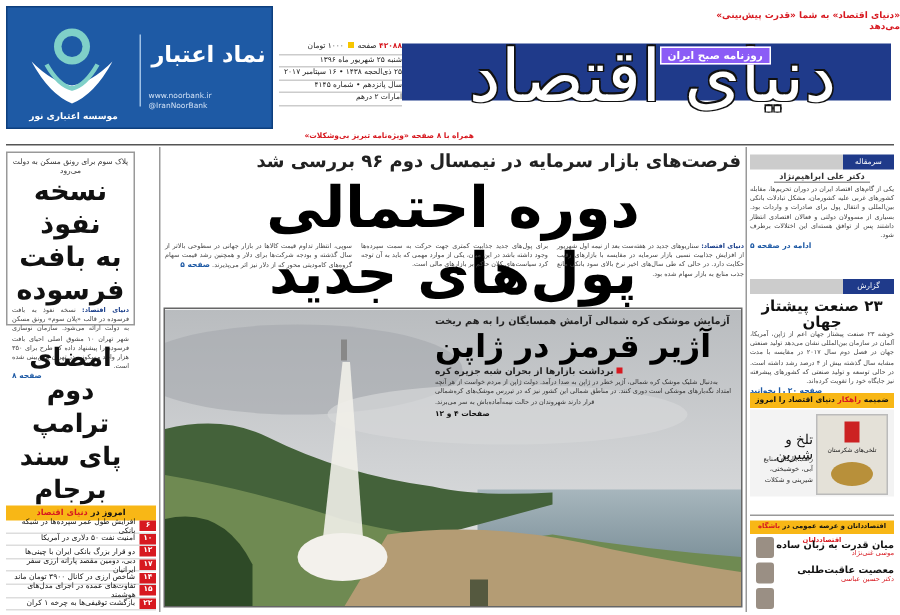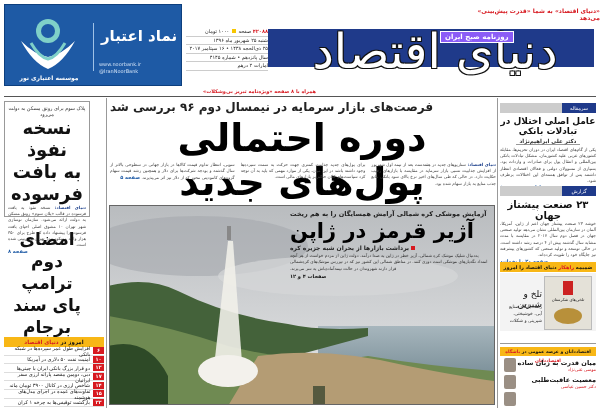--- a/index.html
+++ b/index.html
@@ -31,21 +31,21 @@
 .headl{font-weight:bold;color:#111;line-height:22px}
 .body{font-size:4.3px;line-height:6.2px;color:#444;text-align:justify;direction:rtl}
 .body b{color:#1b3f8b}
 .more{font-size:5px;color:#1e5aa5;font-weight:bold;text-align:left}
 #today-box{left:4px;top:337px;width:100px;height:72px;background:#fff}
 #today-title{height:10px;background:#f8b716;font-size:5.5px;text-align:center;line-height:10px;font-weight:bold}
 #today-title span{color:#d71920}
 .today-row{display:flex;align-items:center;height:8.6px;border-bottom:1px solid #ddd;font-size:5px;direction:rtl}
 .today-row .pg{width:11px;height:7px;background:#d71920;color:#fff;font-size:5px;text-align:center;line-height:7px;margin-left:3px;font-weight:bold}
 
-#kicker{left:110px;top:100px;width:384px;text-align:left;font-size:12px;font-weight:bold;color:#222}
+#kicker{left:110px;top:100px;width:384px;text-align:right;font-size:12px;font-weight:bold;color:#222}
 #lead{left:108px;top:116px;width:388px;text-align:center;font-size:38px;font-weight:bold;letter-spacing:-1px;color:#000;line-height:44px}
 #lead-cols{left:110px;top:162px;width:386px;height:40px;display:flex;gap:6px}
 #lead-cols .body{flex:1}
 #photo{left:109px;top:205px;width:386px;height:200px;overflow:hidden;border:1px solid #666}
 #photo-text{left:290px;top:210px;width:200px;text-align:left}
 #photo-kick{font-size:6.5px;font-weight:bold;color:#222}
 #photo-head{font-size:21px;font-weight:bold;color:#000;line-height:26px}
 #photo-sub{font-size:6px;font-weight:bold;color:#222}
 #photo-sub:before{content:"";display:inline-block;width:4px;height:4px;background:#d71920;margin-left:2px}
 #photo-body{font-size:4.3px;line-height:6.3px;color:#333;margin-top:2px}
@@ -198,21 +198,20 @@
   <div id="photo-sub">برداشت بازارها از بحران شبه جزیره کره</div>
   <div id="photo-body">به‌دنبال شلیک موشک کره شمالی، آژیر خطر در ژاپن به صدا درآمد. دولت ژاپن از مردم خواست از هر آنچه امتداد نگه‌بارهای موشکی است دوری کنند. در مناطق شمالی این کشور نیز که در تیررس موشک‌های کره‌شمالی قرار دارند شهروندان در حالت نیمه‌آماده‌باش به سر می‌برند.</div>
   <div id="photo-pages">صفحات ۴ و ۱۲</div>
 </div>
 
 <div class="abs rcol" style="top:103px">
   <div class="sect">
       <span class="tag">سرمقاله</span>
       <span class="bar"></span>
     </div>
-  <div class="rhead">عامل اصلی اختلال در تبادلات بانکی</div>
   <div class="author">دکتر علی ابراهیم‌نژاد</div>
   <div class="body">یکی از گام‌های اقتصاد ایران در دوران تحریم‌ها، مقابله کشورهای غربی علیه کشورمان، مشکل تبادلات بانکی بین‌المللی و انتقال پول برای صادرات و واردات بود. بسیاری از مسوولان دولتی و فعالان اقتصادی انتظار داشتند پس از توافق هسته‌ای این اختلالات برطرف شود.</div>
   <div class="more">ادامه در صفحه ۵</div>
 </div>
 <div class="abs rcol" style="top:186px">
   <div class="sect">
       <span class="tag">گزارش</span>
       <span class="bar"></span>
     </div>
   <div class="rhead" style="font-size:10px">۲۳ صنعت پیشتاز جهان</div>

